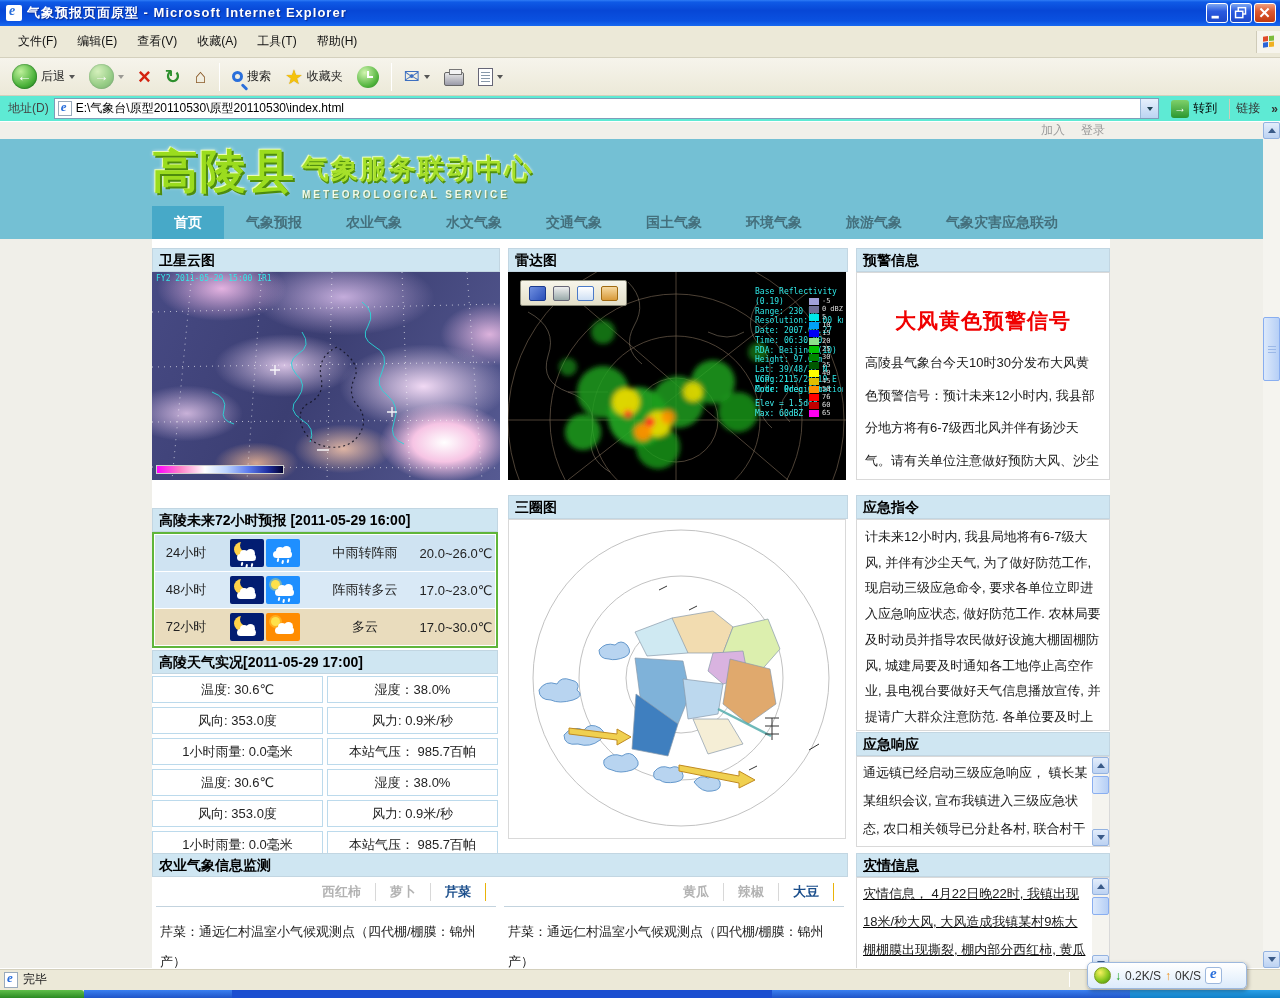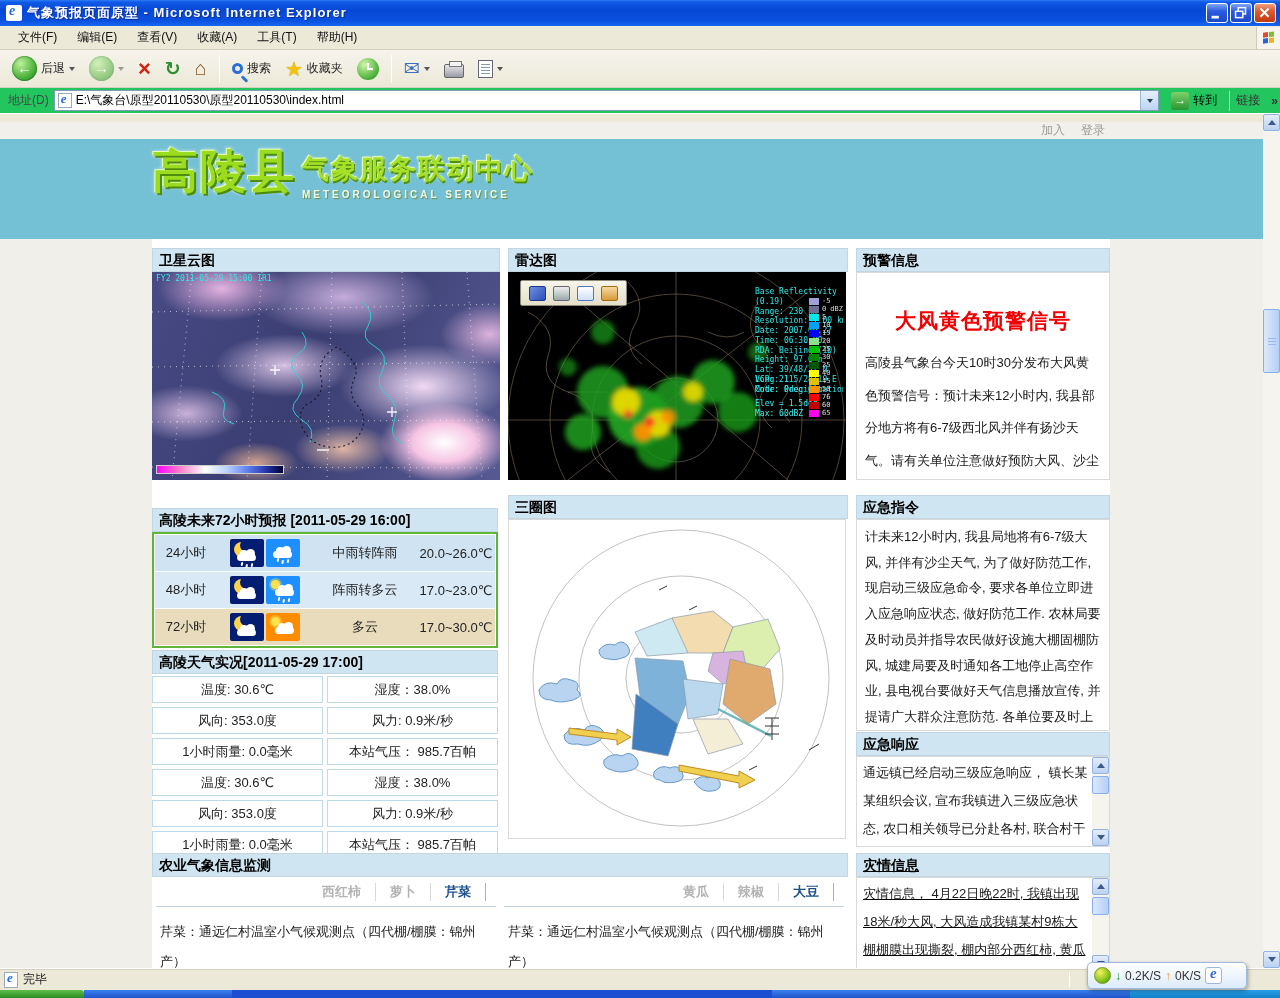--- a/index.html
+++ b/index.html
@@ -11,21 +11,21 @@
     background:linear-gradient(180deg,#2f7df6 0%,#0f5ae6 8%,#0747d6 40%,#0a51e0 80%,#1768f0 100%); }
   .tb-icon { width:16px; height:16px; background:#fff; border-radius:2px; margin-right:5px; position:relative; flex:none; }
   .tb-icon::before { content:"e"; position:absolute; left:3px; top:-2px; font:italic bold 14px "Liberation Serif",serif; color:#2a6fdb; }
   .tb-title { color:#fff; font-weight:bold; font-size:13px; text-shadow:1px 1px 1px #0a2a90; letter-spacing:1px;
     flex:1; white-space:nowrap; overflow:hidden; }
   .winbtn { width:22px; height:20px; margin-left:2px; border:1px solid #fff; border-radius:3px; position:relative; flex:none;
     background:linear-gradient(180deg,#7da7f2,#2b5be0 40%,#1d47c8); }
   .winbtn svg { position:absolute; inset:0; }
   .winbtn.close { background:linear-gradient(180deg,#f0a080,#dd5a32 40%,#c23a10); }
 
-  .menubar { height:24px; background:#ece9d8; border-bottom:1px solid #d4d0bd; display:flex; align-items:center; padding-left:8px; }
+  .menubar { height:32px; background:#ece9d8; border-bottom:1px solid #d4d0bd; display:flex; align-items:center; padding-left:8px; }
   .menu-item { font-size:12px; color:#111; padding:3px 10px; }
   .menubar .spring { flex:1; }
   .winlogo { width:24px; height:22px; background:#f6f4ec; border-left:1px solid #cfcbb8; display:flex; align-items:center; justify-content:center; }
   .winlogo i { width:12px; height:12px; display:grid; grid-template-columns:5px 5px; grid-template-rows:5px 5px; gap:1px; transform:skewY(-6deg); }
   .winlogo i b:nth-child(1){background:#e04a2a}.winlogo i b:nth-child(2){background:#7cbb3c}
   .winlogo i b:nth-child(3){background:#2a64d8}.winlogo i b:nth-child(4){background:#f0b020}
 
   .toolbar { height:38px; background:linear-gradient(180deg,#f6f4ec,#ece9d8); border-bottom:1px solid #d4d0bd; display:flex; align-items:center; padding-left:6px; gap:2px; }
   .tbtn { display:flex; align-items:center; gap:4px; padding:2px 5px; border:1px solid transparent; border-radius:3px; font-size:12px; color:#222; }
   .tsep { width:1px; height:28px; background:#cfcbb8; border-right:1px solid #fff; margin:0 4px; }
@@ -43,37 +43,37 @@
   .i-fav::before { content:"\2605"; color:#f4c20d; font-size:20px; text-shadow:0 0 1px #b8860b; }
   .i-hist { width:22px; height:22px; border-radius:50%; background:radial-gradient(circle at 35% 30%,#d2f5b0,#53b53e 65%,#217c22); position:relative; flex:none; }
   .i-hist::before { content:""; position:absolute; left:10px; top:5px; width:2px; height:7px; background:#fff; }
   .i-hist::after  { content:""; position:absolute; left:10px; top:10px; width:6px; height:2px; background:#fff; }
   .i-mail::before { content:"\2709"; color:#3d6fc0; font-size:19px; }
   .i-print { width:20px; height:14px; background:linear-gradient(#e8e8e8,#9a9aa8); border:1px solid #666; border-radius:2px; position:relative; flex:none; margin-top:4px; }
   .i-print::before { content:""; position:absolute; left:4px; top:-4px; width:11px; height:4px; background:#f4f4f4; border:1px solid #777; }
   .i-doc { width:15px; height:18px; background:#fff; border:1px solid #667; position:relative; flex:none; }
   .i-doc::before { content:""; position:absolute; left:2px; top:3px; width:9px; height:1px; background:#89a; box-shadow:0 3px 0 #89a,0 6px 0 #89a,0 9px 0 #89a; }
 
-  .addressbar { height:26px; background:#22c55e; border-bottom:1px solid #fff; display:flex; align-items:center; padding:0 2px 0 8px; gap:5px; }
+  .addressbar { height:26px; background:#5eead4; border-bottom:1px solid #fff; display:flex; align-items:center; padding:0 2px 0 8px; gap:5px; }
   .addr-label { font-size:12px; color:#444; }
   .addr-field { flex:1; height:21px; background:#fff; border:1px solid #7f9db9; display:flex; align-items:center; padding-left:3px; }
   .addr-ieicon { width:14px; height:15px; background:#fff; border:1px solid #9ab; position:relative; margin-right:4px; flex:none; }
   .addr-ieicon::before { content:"e"; position:absolute; left:2px; top:-3px; font:italic bold 13px "Liberation Serif",serif; color:#2a6fdb; }
   .addr-input { flex:1; border:none; outline:none; font-size:12px; font-family:"Liberation Sans",sans-serif; color:#000; }
   .addr-drop { width:18px; height:19px; background:linear-gradient(180deg,#e6f0fc,#bcd4f2); border-left:1px solid #9ab8d8; display:flex; align-items:center; justify-content:center; }
   .addr-drop .caret{ border-top-color:#245; }
   .go-btn { display:flex; align-items:center; gap:4px; font-size:12px; padding:1px 6px; border:1px solid transparent; border-radius:3px; }
   .go-ic { width:18px; height:18px; border-radius:3px; background:linear-gradient(180deg,#7ed06a,#2a9630); position:relative; }
   .go-ic::before { content:"\2192"; position:absolute; inset:0; color:#fff; font-weight:bold; text-align:center; line-height:17px; }
   .links { display:flex; align-items:center; gap:4px; font-size:12px; color:#333; padding:0 6px; border-left:1px solid #cfcbb8; height:20px; }
   .chev { color:#333; font-weight:bold; font-size:12px; }
 
   
   .viewport { flex:1; display:flex; position:relative; min-height:0; }
-  .pagearea { width:1263px; position:relative; background:#f0abfc; overflow:hidden;margin-top:8px; }
+  .pagearea { width:1263px; position:relative; background:#f0abfc; overflow:hidden; }
   .vscroll { width:17px; background:#f2f1ec; display:flex; flex-direction:column; position:relative; }
   .sarrow { height:17px; background:linear-gradient(180deg,#e3edfb,#bcd2f2); border:1px solid #93b2e0; border-radius:2px; display:flex; align-items:center; justify-content:center; }
   .sarrow i { width:0; height:0; border-left:4px solid transparent; border-right:4px solid transparent; }
   .sarrow.up i { border-bottom:5px solid #3a5a88; }
   .sarrow.dn i { border-top:5px solid #3a5a88; }
   .strack { flex:1; position:relative; background:#f5f4ef; }
   .sthumb { position:absolute; left:0; width:17px; border:1px solid #89aef0; border-radius:2px;
     background:linear-gradient(90deg,#dcE9fb,#b6cff6); }
   .sthumb::after { content:""; position:absolute; left:4px; top:50%; width:8px; height:1px; background:#9bb8e8; box-shadow:0 3px 0 #9bb8e8,0 -3px 0 #9bb8e8; }
 
@@ -313,20 +313,31 @@
         <span class="toplink">登录</span>
       </div>
 
       <div class="siteheader">
         <div class="brand">
           <span class="brand-name">高陵县</span>
           <span class="brand-rt">
             <div class="brand-service">气象服务联动中心</div>
             <div class="brand-en">METEOROLOGICAL SERVICE</div>
           </span>
+        </div>
+        <div class="nav">
+          <span class="nav-item active">首页</span>
+          <span class="nav-item">气象预报</span>
+          <span class="nav-item">农业气象</span>
+          <span class="nav-item">水文气象</span>
+          <span class="nav-item">交通气象</span>
+          <span class="nav-item">国土气象</span>
+          <span class="nav-item">环境气象</span>
+          <span class="nav-item">旅游气象</span>
+          <span class="nav-item">气象灾害应急联动</span>
         </div>
       </div>
 
       <div class="content">
         <div class="contentcol">
 
           <div class="panel" style="left:0; top:9px; width:348px;">
             <div class="phead">卫星云图</div>
             <div class="sat-img">
               <svg viewBox="0 0 348 208">

